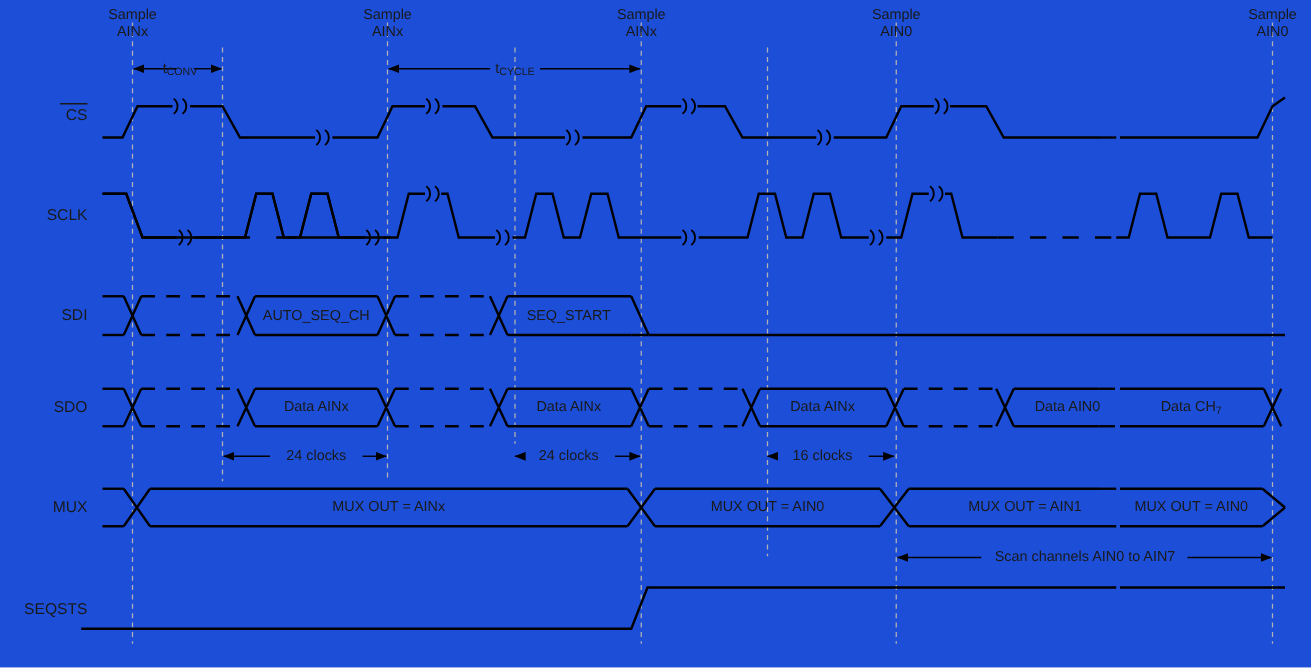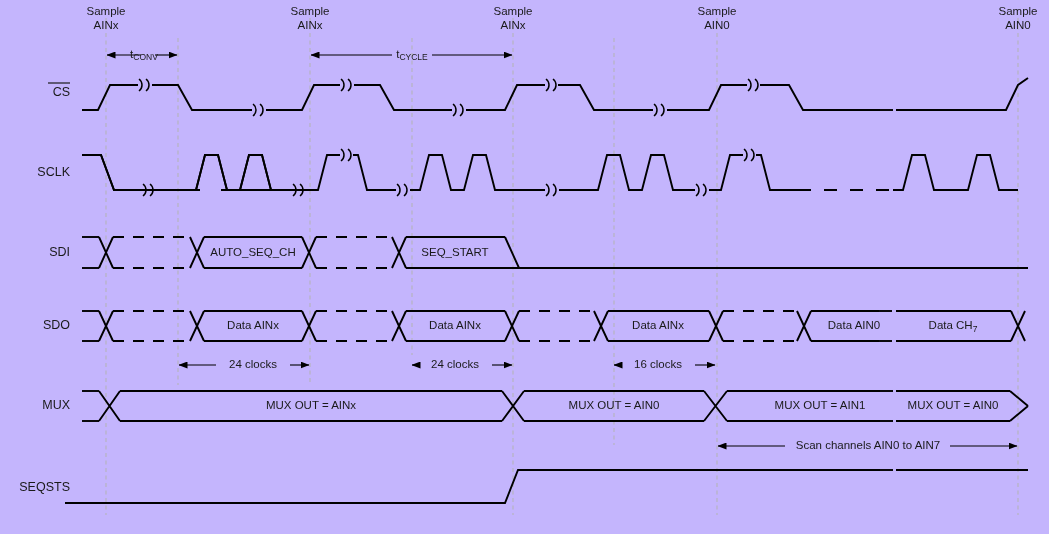--- a/index.html
+++ b/index.html
@@ -7,21 +7,21 @@
     padding: 0;
     background: #ffffff;
   }
   body {
     font-family: "Liberation Sans", sans-serif;
   }
   #diagram-root {
     position: relative;
     width: 1049px;
     height: 534px;
-    background: #c4b5fd;
+    background: #1d4ed8;
     overflow: hidden;
   }
   svg.timing {
     position: absolute;
     top: 0;
     left: 0;
     width: 1049px;
     height: 534px;
     display: block;
   }

